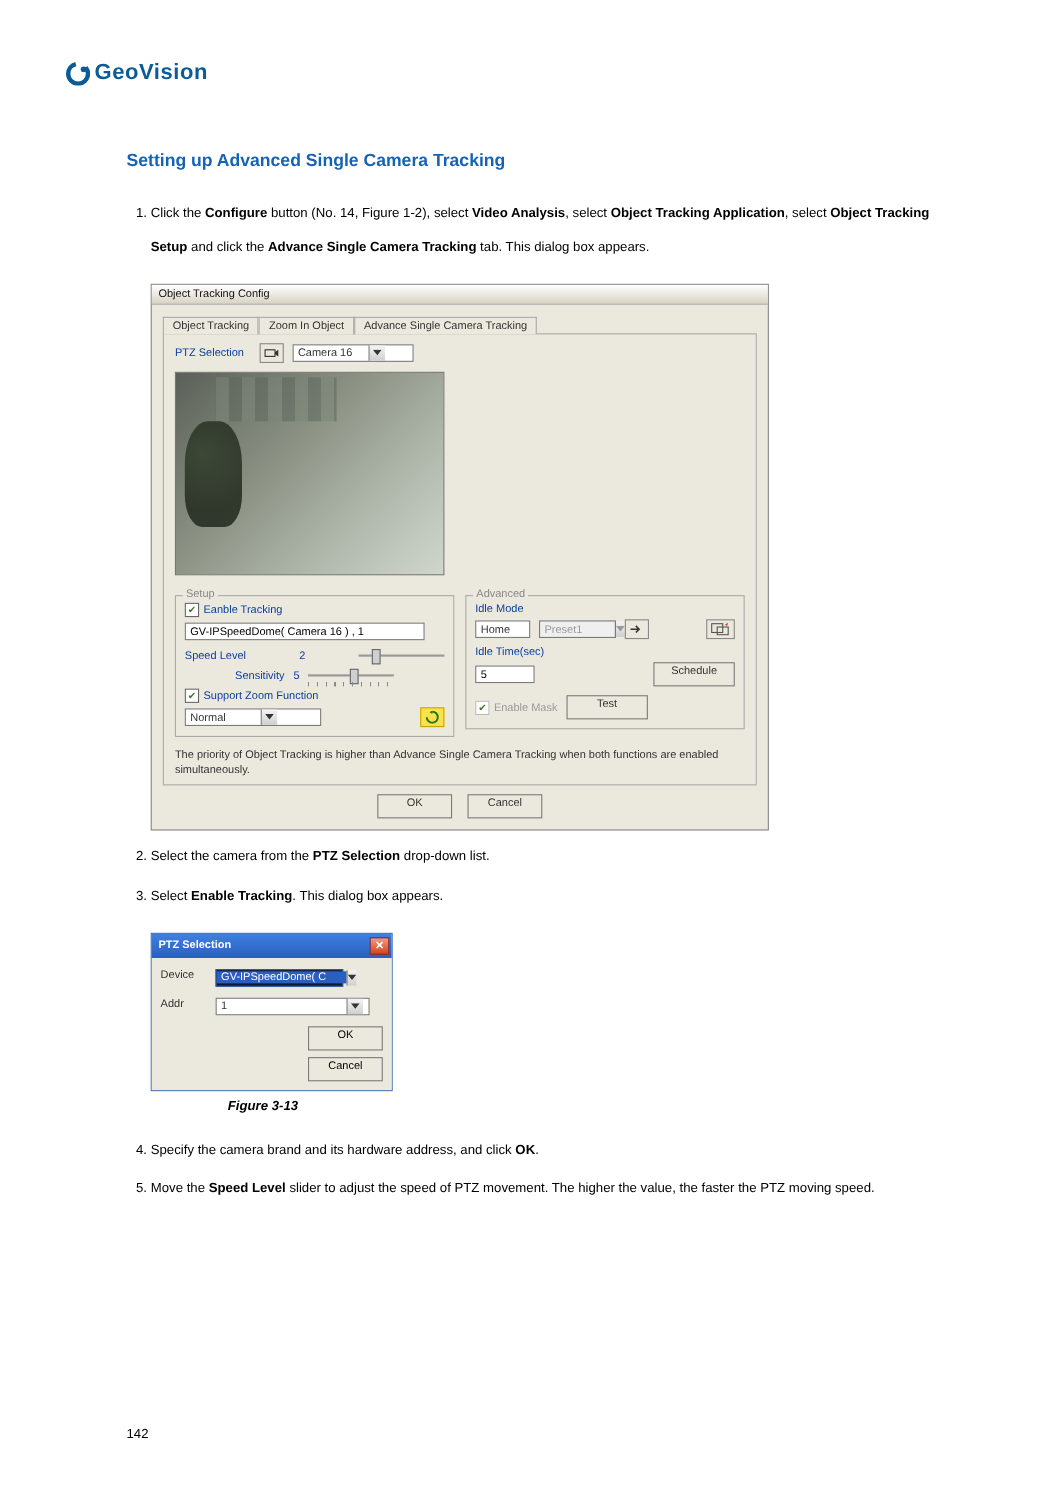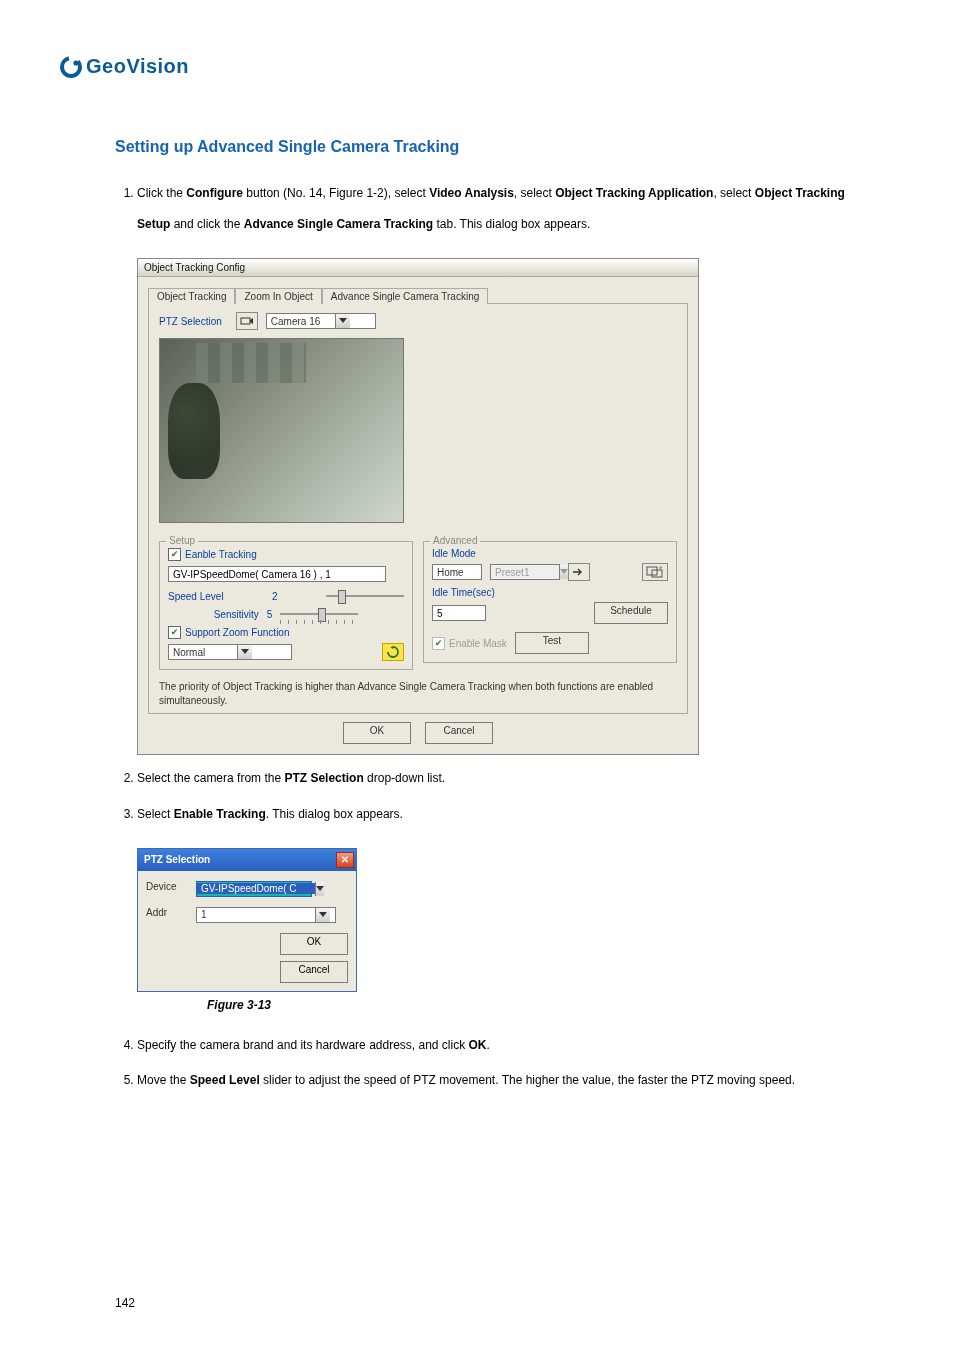--- a/index.html
+++ b/index.html
@@ -220,21 +220,21 @@
   </ol>
 
   <div class="small-dialog">
     <div class="tb">
       <span>PTZ Selection</span>
       <span class="close">✕</span>
     </div>
     <div class="body">
       <div class="frow">
         <span class="flab">Device</span>
-        <div class="fake-select" style="width:116px;border:1px solid #2a5fbf;background:#14b8a6">
+        <div class="fake-select" style="width:116px;border:1px solid #2a5fbf;background:#0f172a">
           <span class="val" style="background:#2a5fbf;color:#fff;min-width:110px">GV-IPSpeedDome( C</span>
           <span class="arrow">
               <svg width="8" height="6">
                 <path d="M0 0 L8 0 L4 5 Z" fill="#333"></path>
               </svg>
             </span>
         </div>
       </div>
       <div class="frow">
         <span class="flab">Addr</span>

